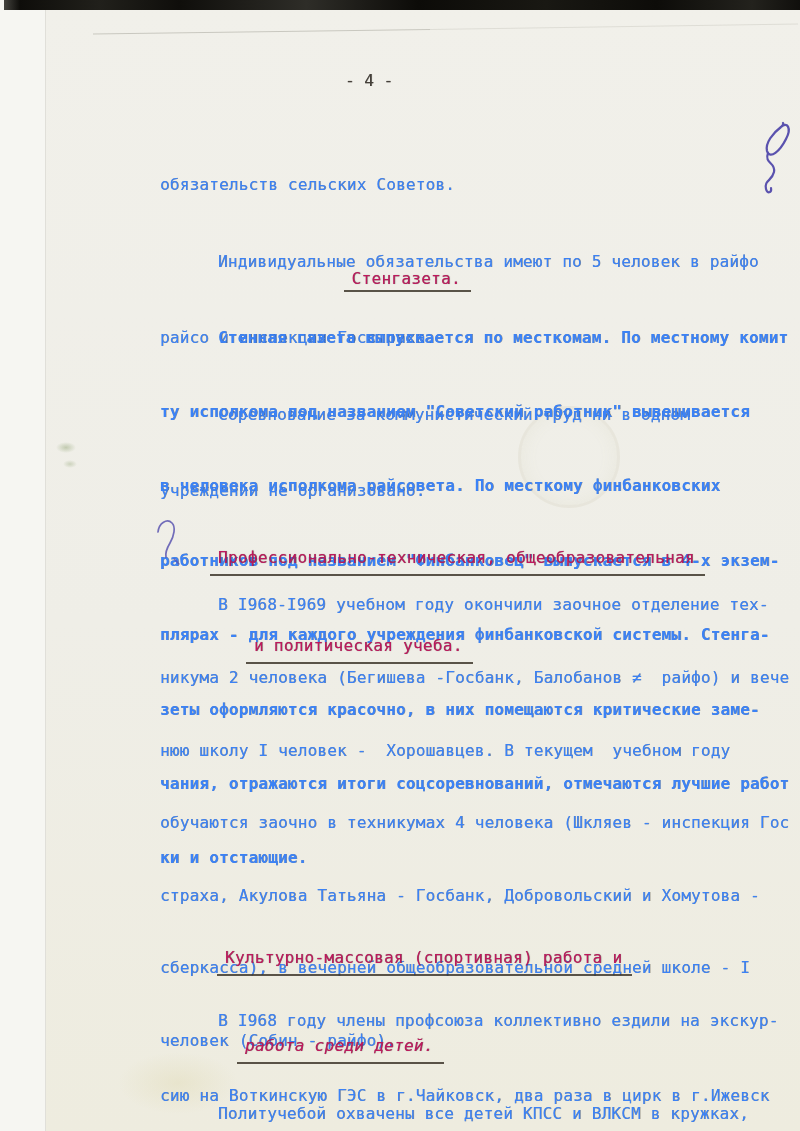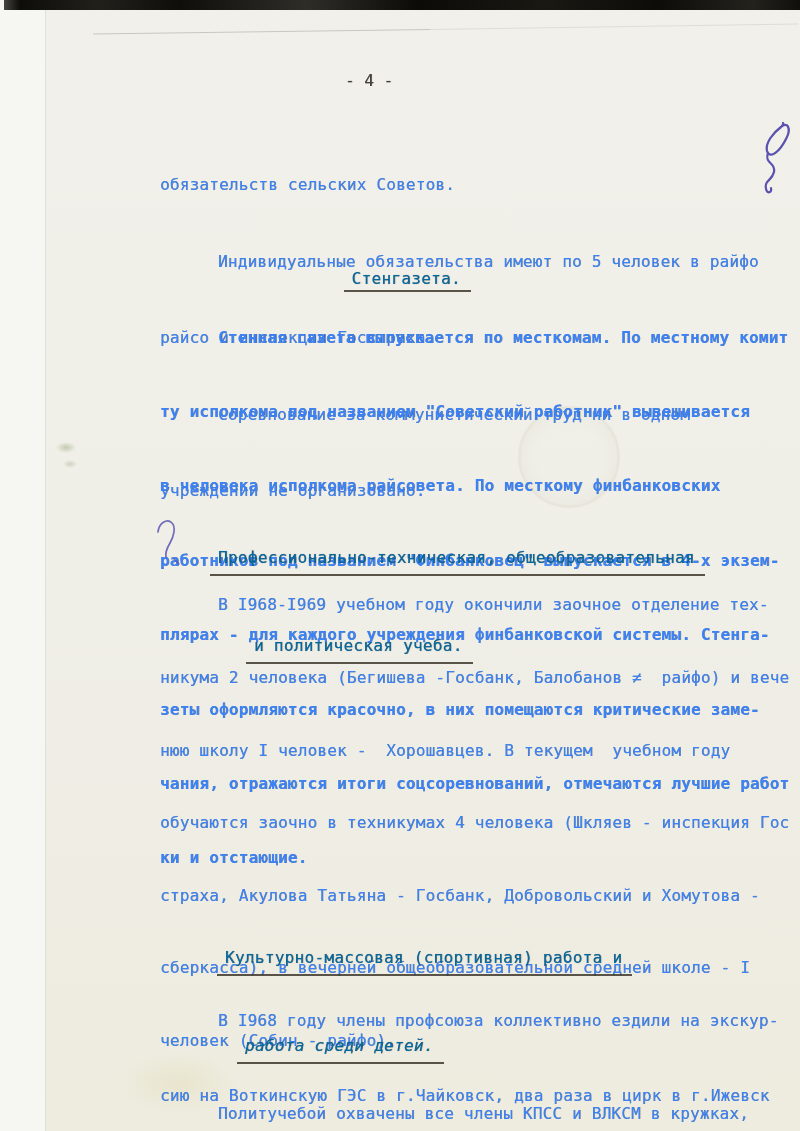--- a/index.html
+++ b/index.html
@@ -38,21 +38,21 @@
     position:absolute;left:160px;width:640px;
     font-size:16px;letter-spacing:0.2px;color:#3b82f6;white-space:pre;
     text-shadow:0.4px 0.4px 0.6px rgba(71,65,53,0.55);
   }
   .block1{top:121px;line-height:25.5px;}
   .block2{top:276px;line-height:24.8px;font-weight:bold;}
   .block3{top:545px;line-height:24.2px;}
   .block4{top:958px;line-height:25px;}
   .ind{padding-left:58px;}
   .h{
-    position:absolute;font-size:16px;letter-spacing:0.3px;color:#0369a1;white-space:pre;
+    position:absolute;font-size:16px;letter-spacing:0.3px;color:#be185d;white-space:pre;
     text-shadow:0.4px 0.4px 0.7px rgba(60,54,44,0.7);
   }
   .h .u{
     display:inline-block;border-bottom:2px solid rgba(62,55,44,0.85);
     padding:0 10px 2px 8px;margin-left:-8px;
   }
   .h1{left:292px;top:250px;}
   .h2{left:218px;top:488px;line-height:28px;}
   .h2 .l2{margin-left:36px;}
   .h3{left:225px;top:888px;line-height:28px;}
@@ -110,21 +110,21 @@
     </div>
 
     <div class="b block3">
       <div class="ind">В I968-I969 учебном году окончили заочное отделение тех-</div>
       <div>никума 2 человека (Бегишева -Госбанк, Балобанов ≠  райфо) и вече</div>
       <div>нюю школу I человек -  Хорошавцев. В текущем  учебном году</div>
       <div>обучаются заочно в техникумах 4 человека (Шкляев - инспекция Гос</div>
       <div>страха, Акулова Татьяна - Госбанк, Добровольский и Хомутова -</div>
       <div>сберкасса), в вечерней общеобразовательной средней школе - I</div>
       <div>человек (Собин - райфо).</div>
-      <div class="ind">Политучебой охвачены все члены КПСС и ВЛКСМ в кружках,</div>
+      <div class="ind">Политучебой охвачены все детей КПСС и ВЛКСМ в кружках,</div>
       
       
       
       
       
     </div>
 
     <div class="h h3">
       <div><span class="u">Культурно-массовая (спортивная) работа и</span></div>
       <div class="l2"><span class="u">работа среди детей.</span></div>

